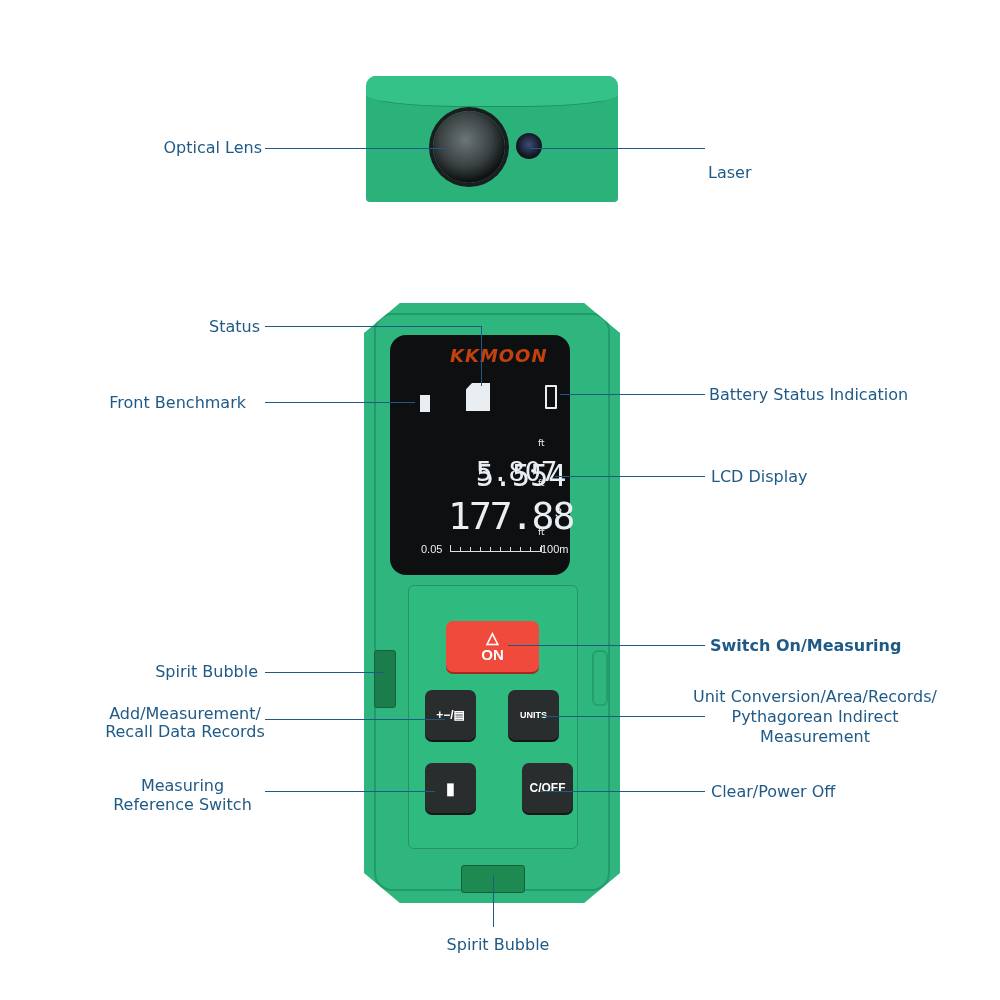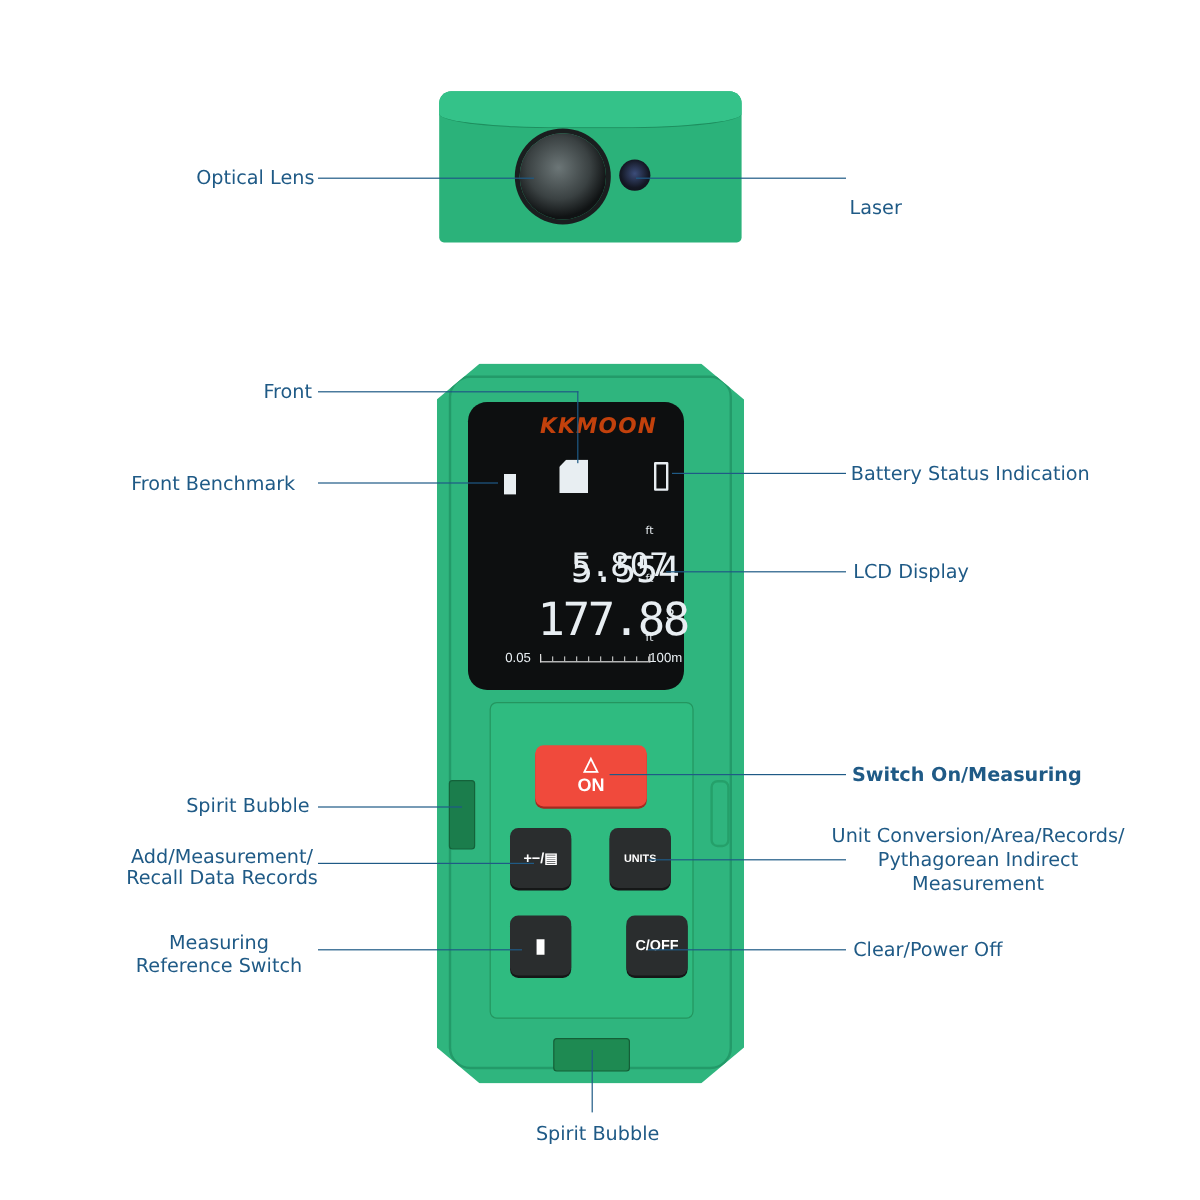--- a/index.html
+++ b/index.html
@@ -87,21 +87,21 @@
   <span>ON</span>
 </div>
 <div class="btn" style="left:425px;top:690px;width:51px;height:50px;font-size:12px;">+−/▤</div>
 <div class="btn" style="left:508px;top:690px;width:51px;height:50px;font-size:9px;">UNITS</div>
 <div class="btn" style="left:425px;top:763px;width:51px;height:50px;font-size:16px;">▮</div>
 <div class="btn" style="left:508px;top:763px;width:51px;height:50px;font-size:12px;margin-left:14px;">C/OFF</div>
 
 <div class="bubble-side"></div>
 <div class="bubble-bot"></div>
 
-<div class="label r" style="left:150px;top:317px;width:110px;">Front</div>
+<div class="label r" style="left:150px;top:317px;width:110px;">Status</div>
 <div class="line" style="left:265px;top:326px;width:217px;"></div>
 <div class="vline" style="left:481px;top:326px;height:60px;"></div>
 
 <div class="label r" style="left:84px;top:393px;width:162px;">Front Benchmark</div>
 <div class="line" style="left:265px;top:402px;width:150px;"></div>
 
 <div class="label" style="left:709px;top:385px;">Battery Status Indication</div>
 <div class="line" style="left:560px;top:394px;width:145px;"></div>
 
 <div class="label" style="left:711px;top:467px;">LCD Display</div>

